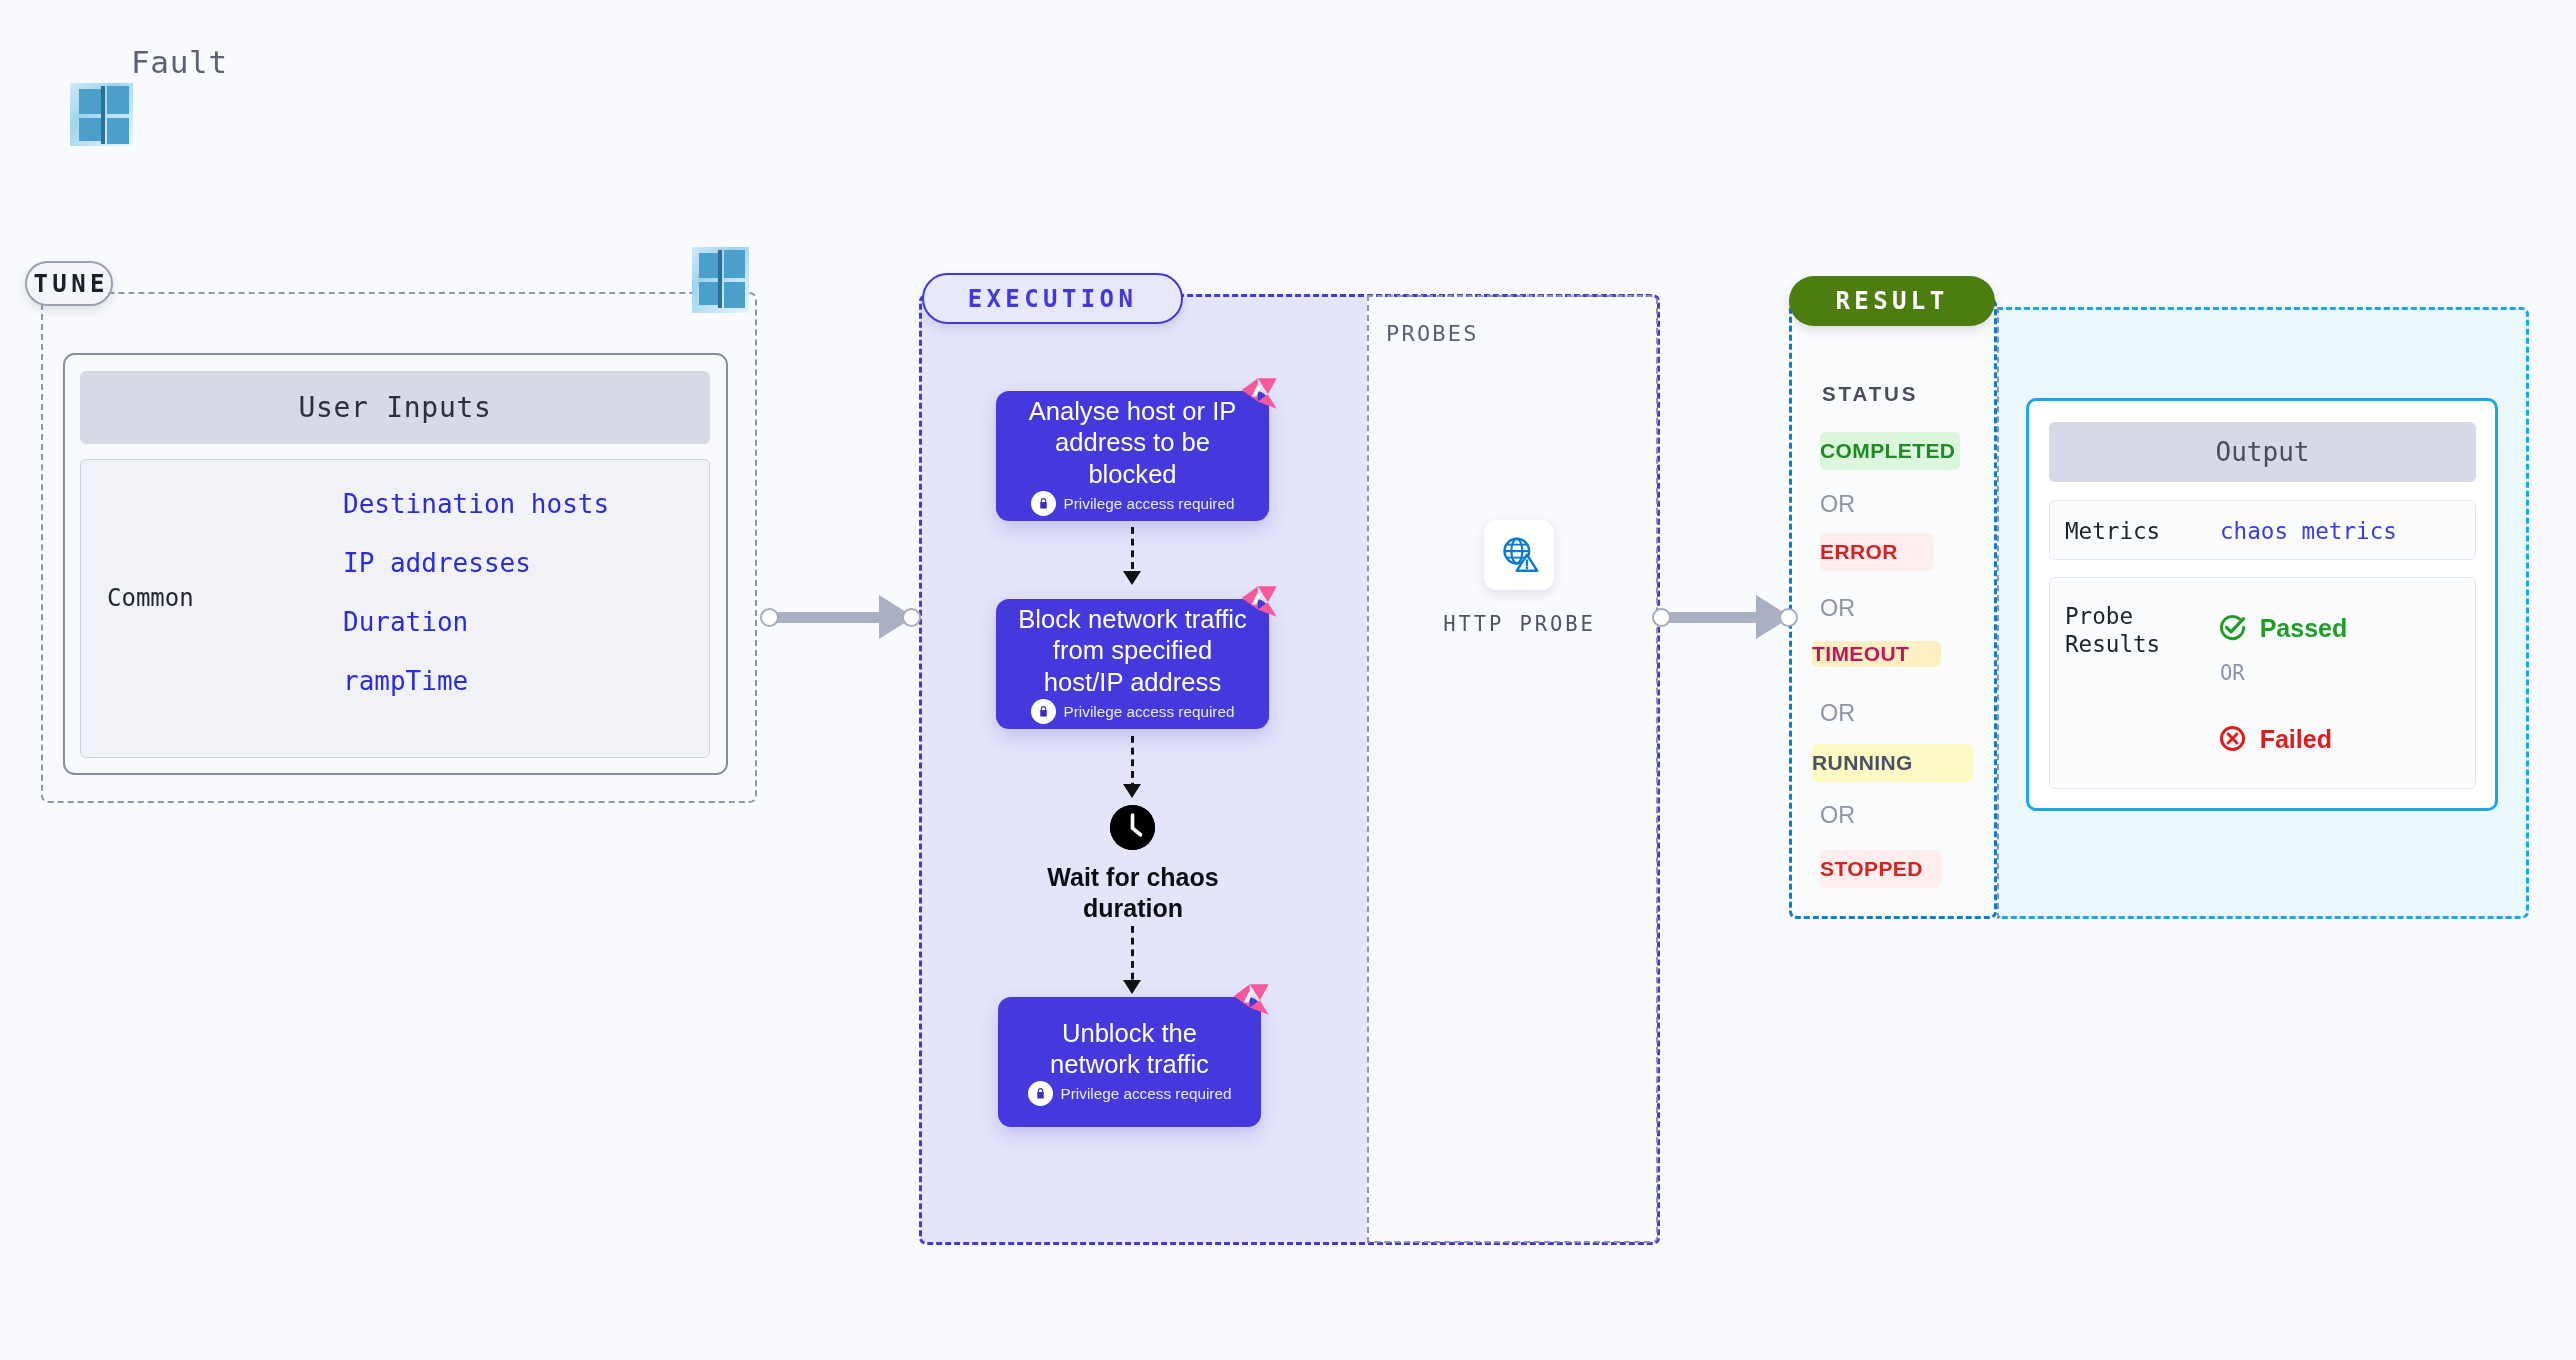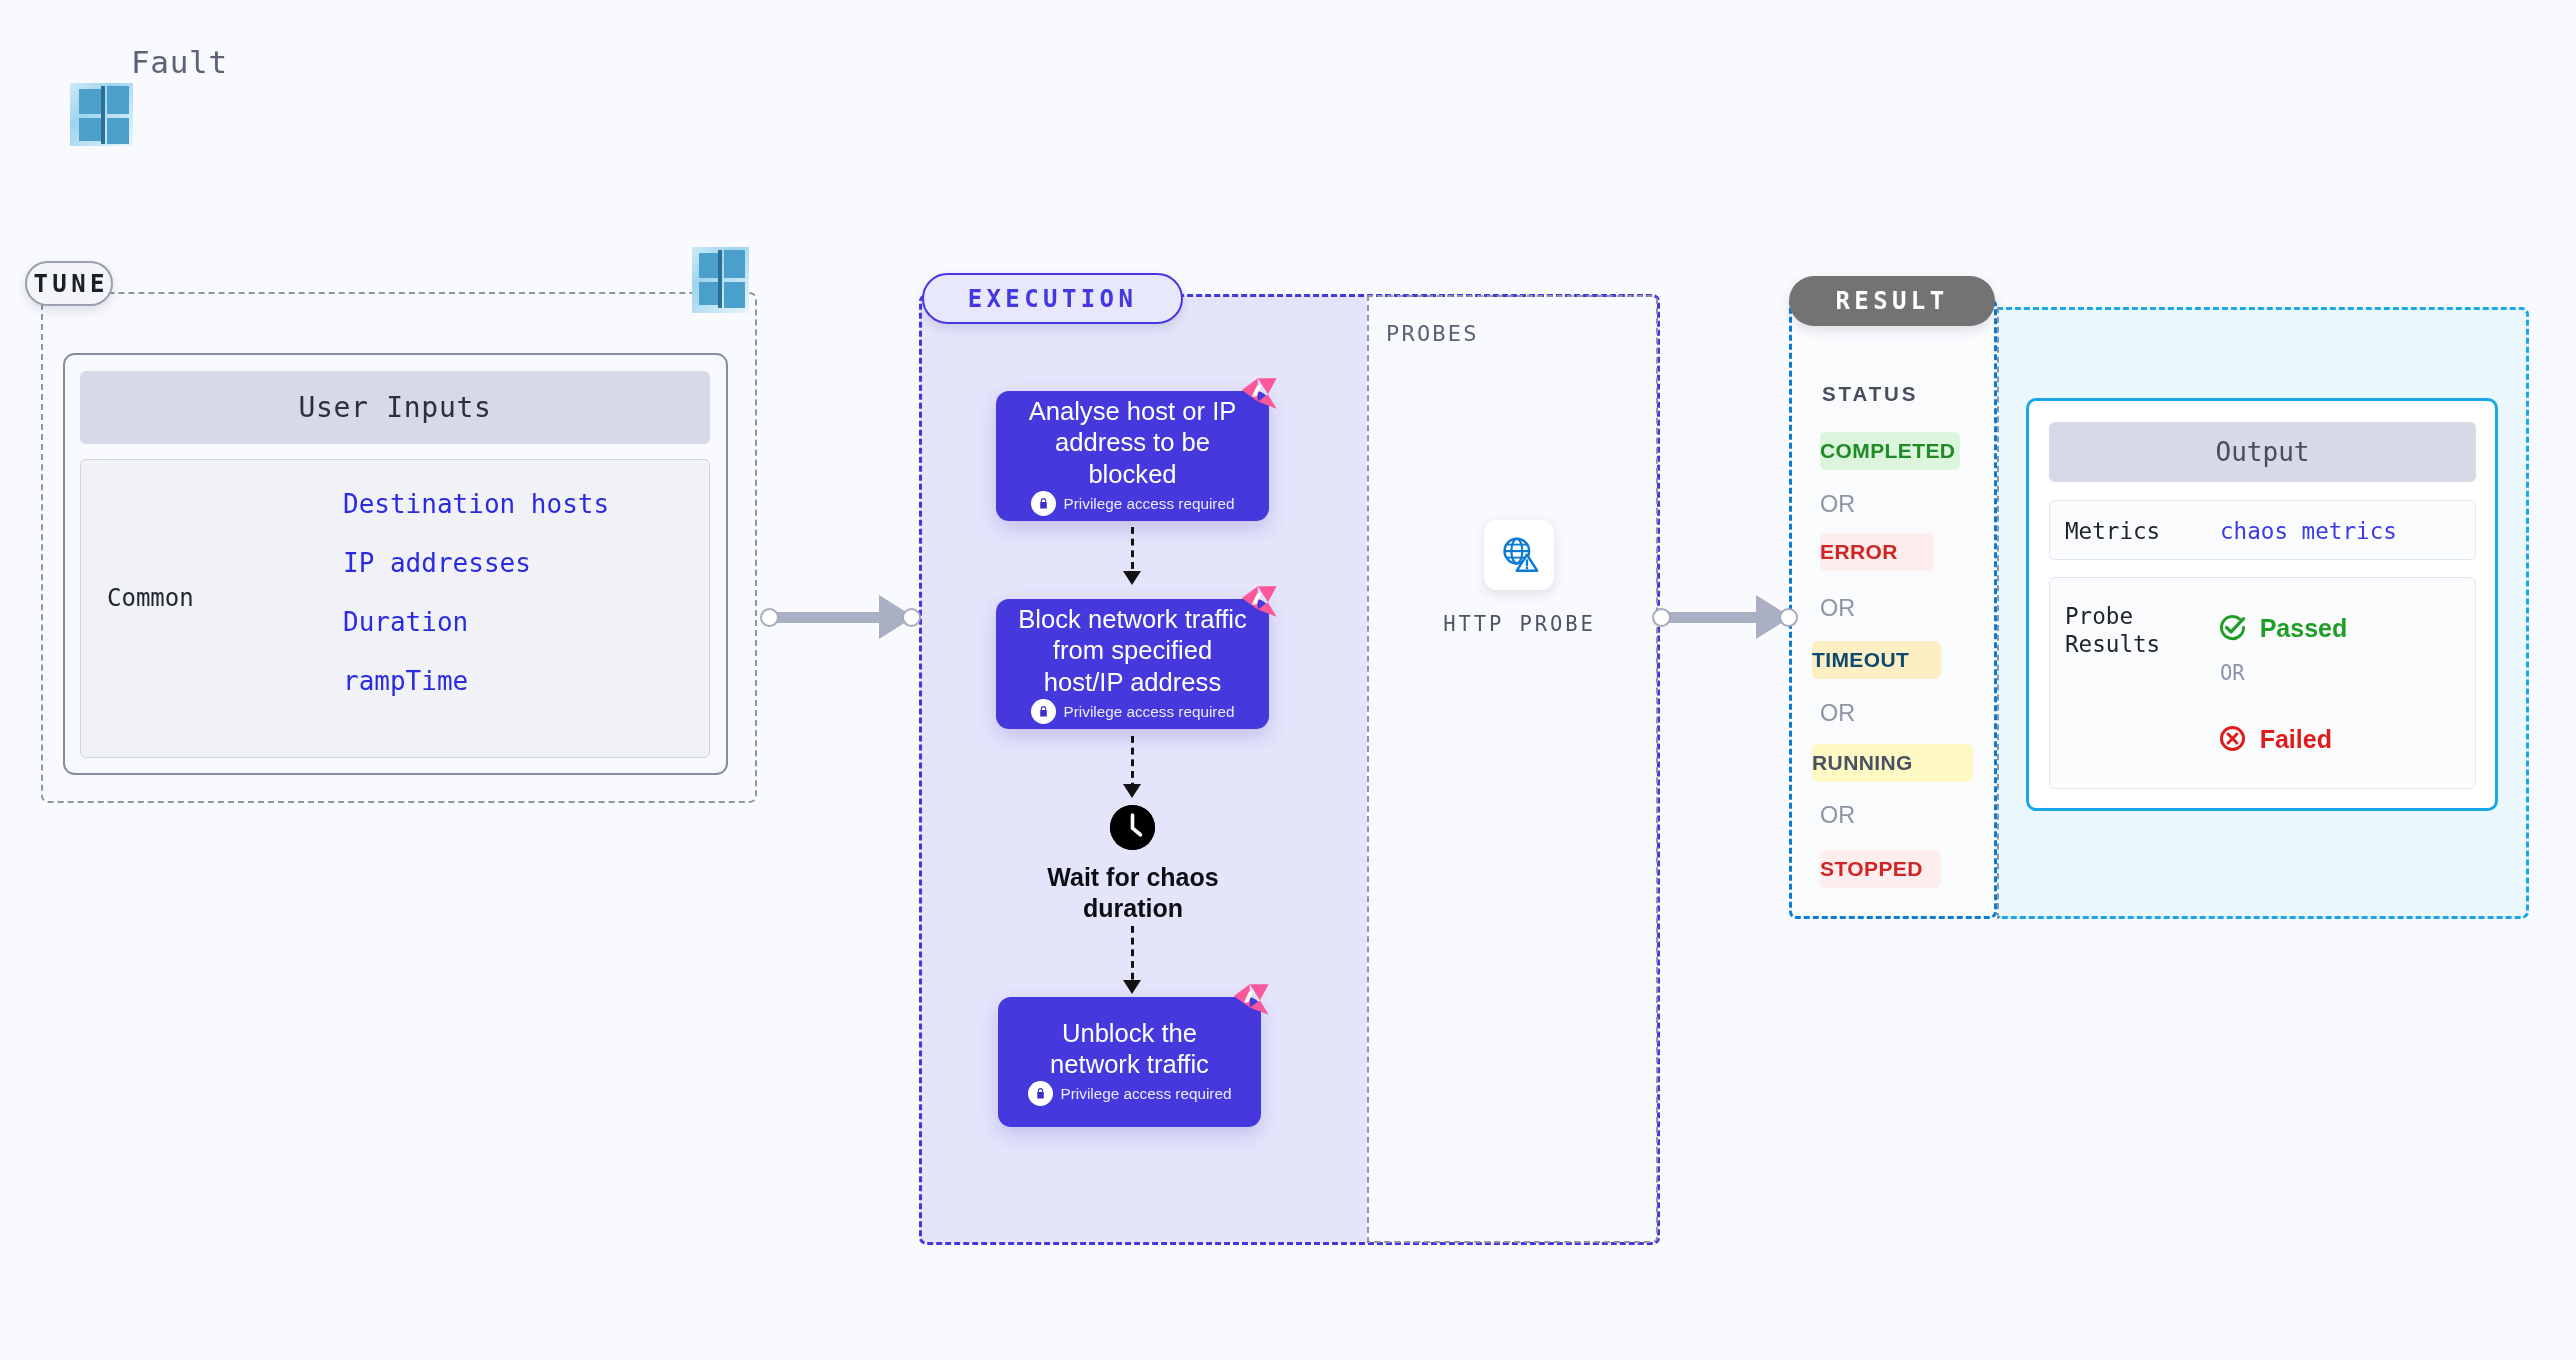--- a/index.html
+++ b/index.html
@@ -43,21 +43,21 @@
   }
   .pill-tune {
     background: #f4f5f9; border: 2.2px solid #9aa0b0; color: #1b1f2a;
     font-size: 24px; padding: 0 0 0 4.4px;
   }
   .pill-exec {
     background: #e7e8fb; border: 2.9px solid #4338e0; color: #4338e0;
     font-size: 24px;
   }
   .pill-result {
-    background: #737373; border: none; color: #ffffff; font-size: 24px;
+    background: #4d7c0f; border: none; color: #ffffff; font-size: 24px;
   }
 
   
   #tune-box {
     left: 41px; top: 292px; width: 716px; height: 511px;
     border: 2.2px dashed #8e95a5; border-radius: 7.3px;
   }
   .card-outer {
     position: absolute; left: 63px; top: 353px; width: 665px; height: 422px;
     background: #f8f9fc; border: 2.2px solid #878d9d; border-radius: 11.7px;
@@ -411,21 +411,21 @@
   <div class="sbadge" style="left:1820px;top:432px;width:140px;height:38px;background:#dcf5dd;color:#1f8a26">
     <span>COMPLETED</span>
   </div>
   <div class="or" style="left:1820px;top:491px">OR</div>
 
   <div class="sbadge" style="left:1820px;top:533px;width:114px;height:38px;background:#fdeded;color:#cf2525">
     <span>ERROR</span>
   </div>
   <div class="or" style="left:1820px;top:595px">OR</div>
 
-  <div class="sbadge" style="left:1812px;top:641px;width:129px;height:38px;background:#fdeec3;color:#0c4a6e">
+  <div class="sbadge" style="left:1812px;top:641px;width:129px;height:26px;background:#fdeec3;color:#be185d">
     <span>TIMEOUT</span>
   </div>
   <div class="or" style="left:1820px;top:700px">OR</div>
 
   <div class="sbadge" style="left:1812px;top:744px;width:161px;height:38px;background:#fef9c3;color:#4a5164">
     <span>RUNNING</span>
   </div>
   <div class="or" style="left:1820px;top:802px">OR</div>
 
   <div class="sbadge" style="left:1820px;top:850px;width:121px;height:38px;background:#fdeded;color:#cf2525">

